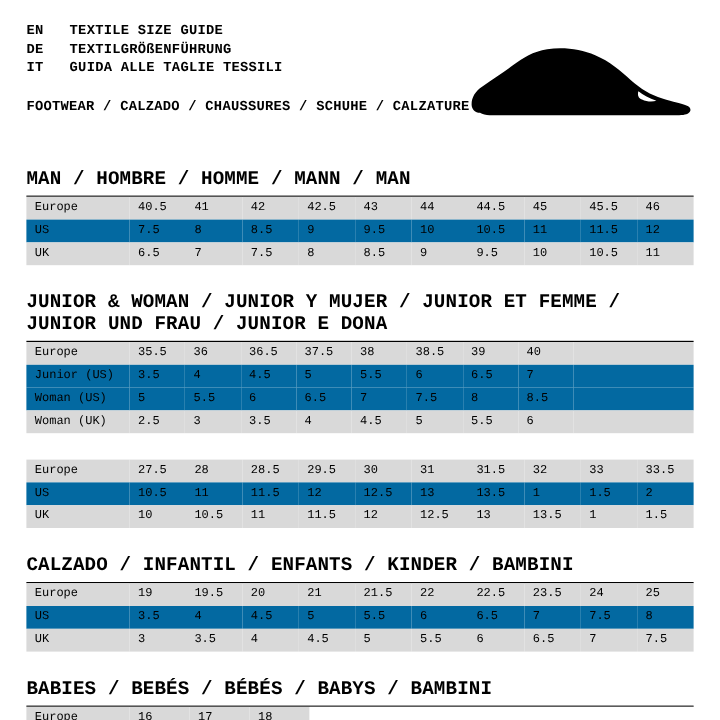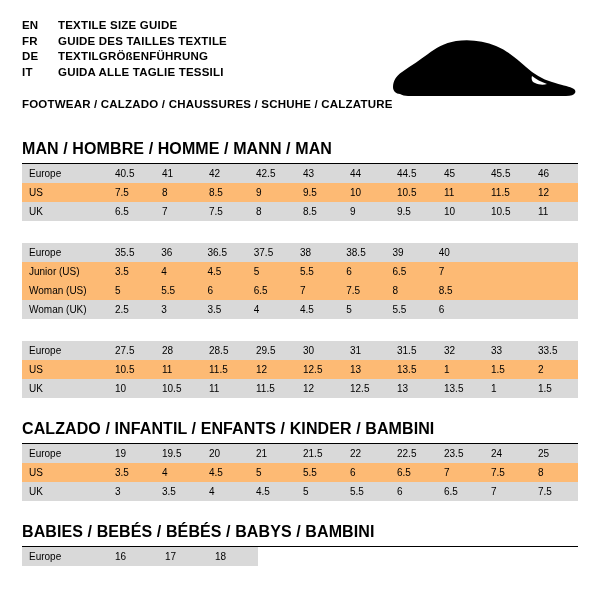--- a/index.html
+++ b/index.html
@@ -14,20 +14,21 @@
     color: #000000;
     position: relative;
     overflow: hidden;
   }
   .page {
     width: 600px;
     height: 491px;
     box-sizing: border-box;
     padding: 18px 22px 0 22px;
     position: relative;
+    font-family: Liberation Mono, monospace;
   }
 
   
   .header {
     position: relative;
     min-height: 100px;
   }
   .lang-table {
     border-collapse: collapse;
   }
@@ -84,43 +85,39 @@
     font-size: 10px;
     line-height: 13px;
     padding: 3px 0 3px 7px;
     text-align: left;
     white-space: nowrap;
   }
   table.sizes tr.shaded td {
     background: #d9d9d9;
   }
   table.sizes tr.white td {
-    background: #fdba74;
+    background: #0369a1;
   }
   td.label {
     width: 86px;
   }
   
   .babies td.val { width: 40px; }
 </style>
 </head>
 <body>
 
 <div class="page">
 
   <div class="header">
     <table class="lang-table">
       <tbody>
         <tr>
           <td class="lang-code">EN</td>
           <td class="lang-title">TEXTILE SIZE GUIDE</td>
-        </tr>
-        <tr>
-          <td class="lang-code">FR</td>
-          <td class="lang-title">GUIDE DES TAILLES TEXTILE</td>
         </tr>
         <tr>
           <td class="lang-code">DE</td>
           <td class="lang-title">TEXTILGRÖßENFÜHRUNG</td>
         </tr>
         <tr>
           <td class="lang-code">IT</td>
           <td class="lang-title">GUIDA ALLE TAGLIE TESSILI</td>
         </tr>
       </tbody>
@@ -190,20 +187,21 @@
           <td>9.5</td>
           <td>10</td>
           <td>10.5</td>
           <td>11</td>
         </tr>
       </tbody>
     </table>
   </div>
 
   <div class="section">
+    <div class="section-title">JUNIOR &amp; WOMAN / JUNIOR Y MUJER / JUNIOR ET FEMME / JUNIOR UND FRAU / JUNIOR E DONA</div>
     <table class="sizes">
       <colgroup>
         <col style="width:86px">
           <col>
           <col>
           <col>
           <col>
           <col>
           <col>
           <col>

